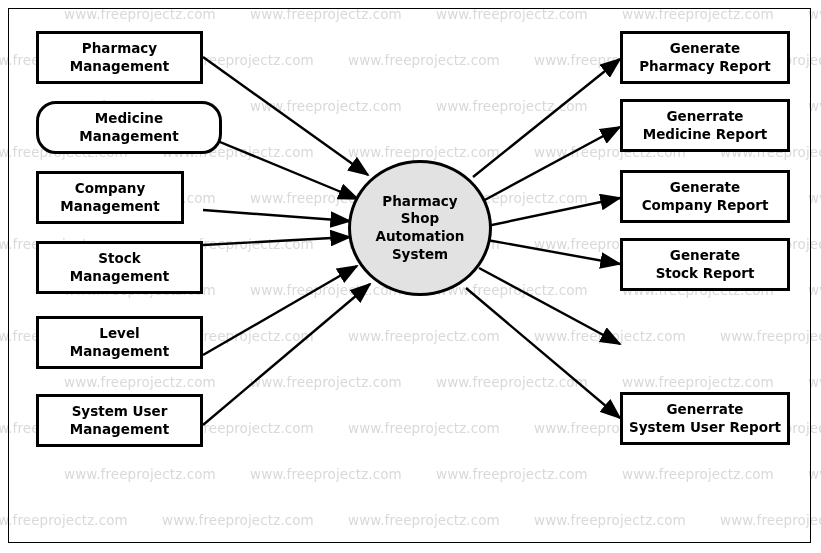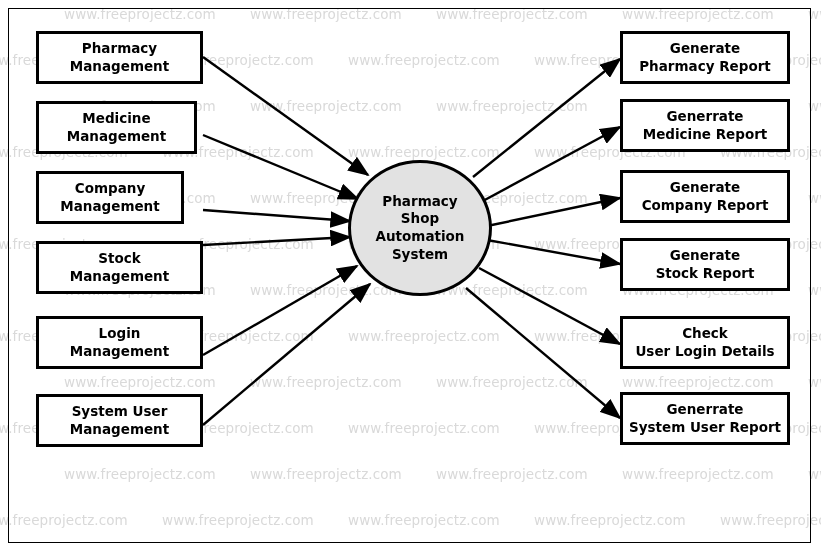--- a/index.html
+++ b/index.html
@@ -221,37 +221,37 @@
       <line x1="479" y1="268" x2="620" y2="344"></line>
       <line x1="466" y1="288" x2="620" y2="418"></line>
     </g>
   </svg>
 
   <div class="node-box" style="left:36px; top:31px; width:167px; height:53px;">
     <span class="node-label">Pharmacy
 Management</span>
   </div>
 
-  <div class="node-box" style="left:36px; top:101px; width:161px; height:53px;">
+  <div class="node-box" style="left:36px; top:101px; width:186px; height:53px;border-radius:20px;">
     <span class="node-label">Medicine
 Management</span>
   </div>
 
   <div class="node-box" style="left:36px; top:171px; width:148px; height:53px;">
     <span class="node-label">Company
 Management</span>
   </div>
 
   <div class="node-box" style="left:36px; top:241px; width:167px; height:53px;">
     <span class="node-label">Stock
 Management</span>
   </div>
 
   <div class="node-box" style="left:36px; top:316px; width:167px; height:53px;">
-    <span class="node-label">Login
+    <span class="node-label">Level
 Management</span>
   </div>
 
   <div class="node-box" style="left:36px; top:394px; width:167px; height:53px;">
     <span class="node-label">System User
 Management</span>
   </div>
 
   <div class="process-circle">
     <span class="process-label">Pharmacy
@@ -273,24 +273,20 @@
   <div class="node-box" style="left:620px; top:170px; width:170px; height:53px;">
     <span class="node-label">Generate
 Company Report</span>
   </div>
 
   <div class="node-box" style="left:620px; top:238px; width:170px; height:53px;">
     <span class="node-label">Generate
 Stock Report</span>
   </div>
 
-  <div class="node-box" style="left:620px; top:316px; width:170px; height:53px;">
-    <span class="node-label">Check
-User Login Details</span>
-  </div>
 
   <div class="node-box" style="left:620px; top:392px; width:170px; height:53px;">
     <span class="node-label">Generrate
 System User Report</span>
   </div>
 
 
 </div>
 
 </body></html>

